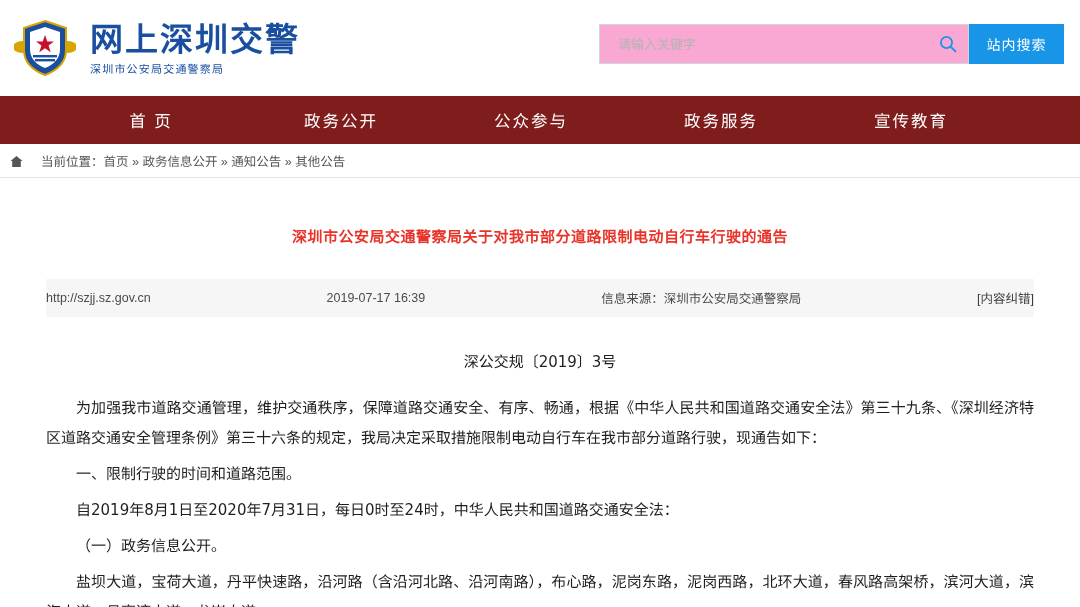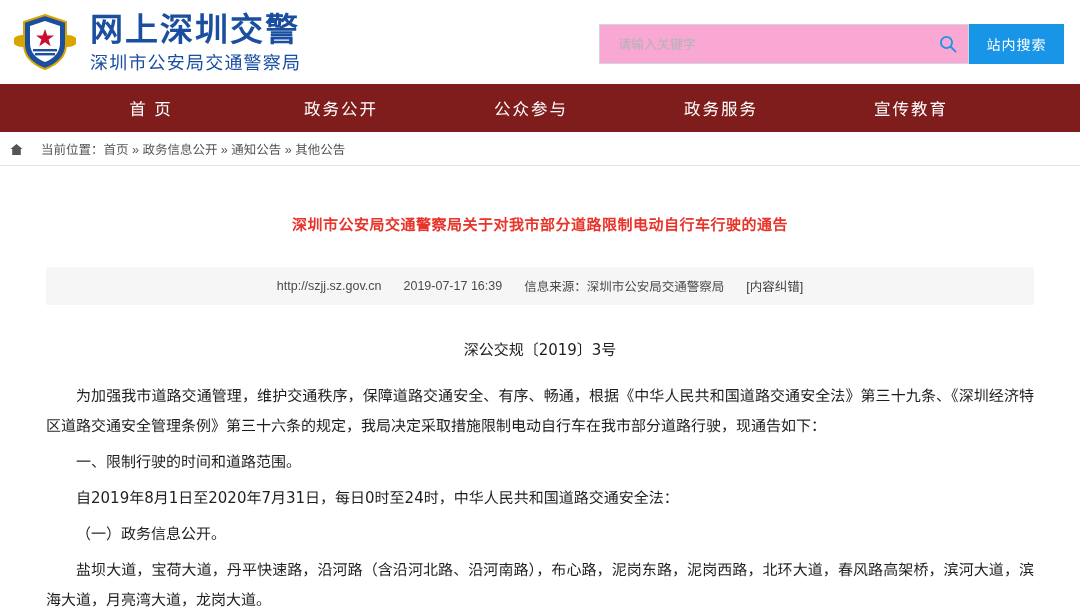--- a/index.html
+++ b/index.html
@@ -10,21 +10,21 @@
     width: 1080px;
     height: 607px;
     overflow: hidden;
     background: #ffffff;
     font-family: "Liberation Sans", "DejaVu Sans", sans-serif;
   }
 
   
   .header {
     position: relative;
-    height: 84px;
+    height: 96px;
     background: #ffffff;
     display: flex;
     align-items: center;
     padding: 0 14px;
   }
   .logo-wrap {
     display: flex;
     align-items: center;
     gap: 14px;
   }
@@ -37,21 +37,21 @@
 
   .title-block { line-height: 1.15; }
   .site-title {
     font-size: 33px;
     font-weight: bold;
     color: #1a4fa0;
     letter-spacing: 2px;
     font-family: "DejaVu Sans", "Liberation Sans", sans-serif;
   }
   .site-sub {
-    font-size: 18px;
+    font-size: 11px;
     color: #1a4fa0;
     letter-spacing: 1.2px;
     margin-top: 4px;
   }
 
   .search-area {
     position: absolute;
     right: 16px;
     top: 24px;
     display: flex;
@@ -142,21 +142,21 @@
     font-weight: bold;
     letter-spacing: .5px;
     padding: 48px 40px 30px 40px;
     line-height: 1.5;
   }
   .meta-bar {
     background: #f6f6f6;
     height: 38px;
     display: flex;
     align-items: center;
-    justify-content: center;
+    justify-content: space-between;
     gap: 22px;
     font-size: 12.5px;
     color: #4a4a4a;
     margin: 0 0 30px 0;
   }
   .meta-bar .link { color: #4a4a4a; }
   .meta-bar .correct { color: #3a3a3a; }
 
   .doc-body {
     font-size: 15px;

